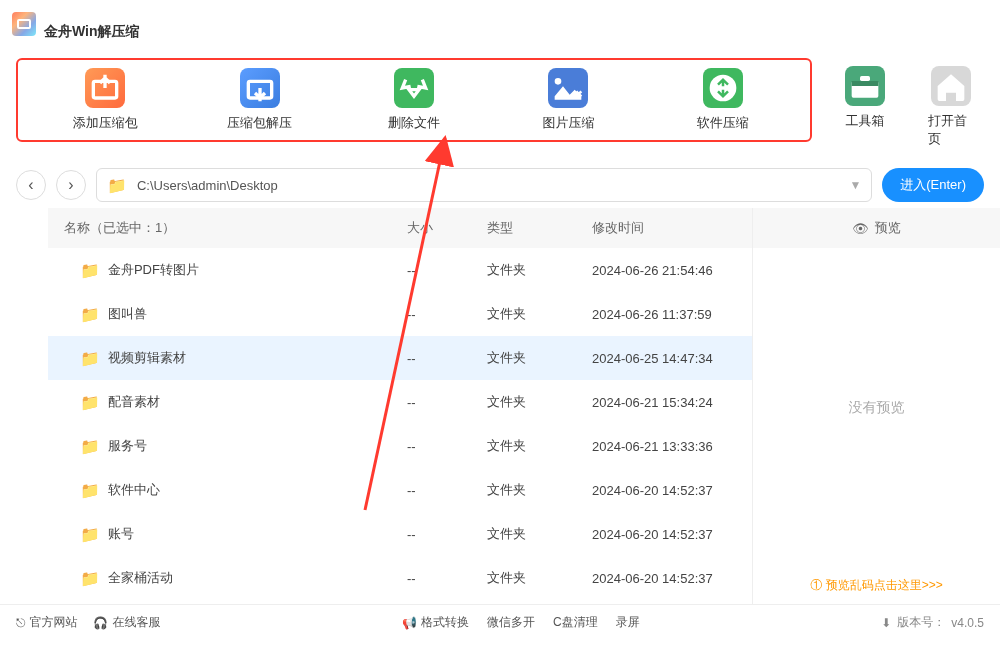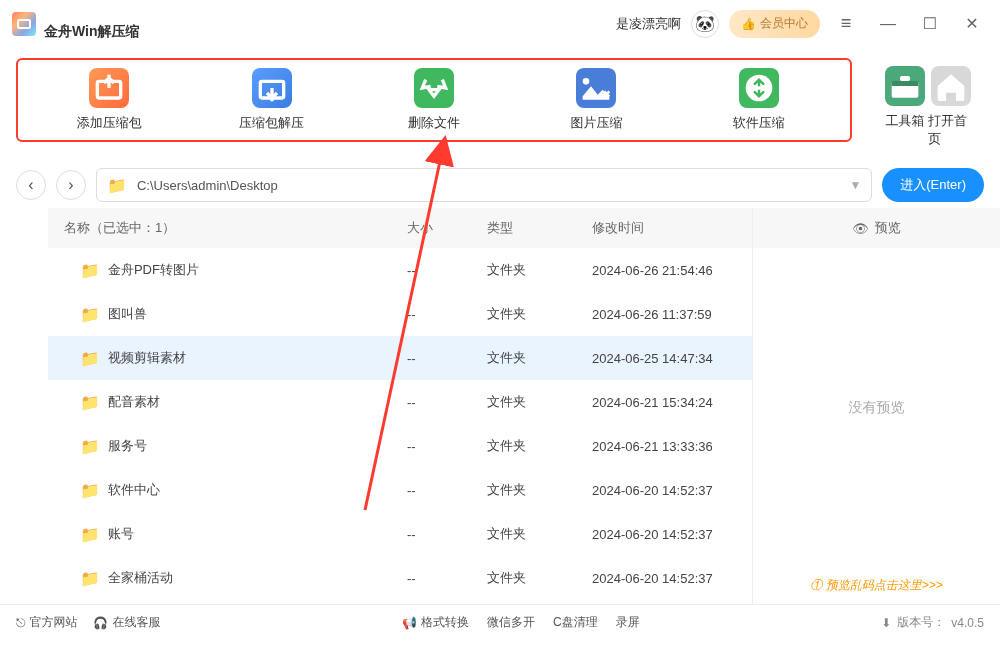--- a/index.html
+++ b/index.html
@@ -15,21 +15,21 @@
     .member-btn { height: 28px; padding: 0 12px; border-radius: 14px; background: linear-gradient(90deg, #ffe8c7, #ffd8a0); color: #b87830; font-size: 12px; display: flex; align-items: center; gap: 4px; cursor: pointer; }
     .win-ctrl { width: 32px; height: 32px; display: flex; align-items: center; justify-content: center; cursor: pointer; color: #666; font-size: 16px; }
     .win-menu { font-size: 18px; }
     
     .toolbar-wrap { padding: 10px 16px 6px; }
     .toolbar-box { display: flex; align-items: flex-start; justify-content: center; }
     .highlight-box { border: 2px solid #ff3a2f; border-radius: 6px; padding: 8px 10px; display: flex; flex: 1; }
     .tool-item { flex: 1; display: flex; flex-direction: column; align-items: center; gap: 6px; cursor: pointer; }
     .tool-icon { width: 40px; height: 40px; border-radius: 8px; display: flex; align-items: center; justify-content: center; color: #fff; font-size: 20px; }
     .tool-label { font-size: 13px; color: #333; }
-    .extra-tools { display: flex; padding: 8px 10px; margin-left: 20px; }
+    .extra-tools { display: flex; padding: 8px 10px; gap: 40px; margin-left: 20px; }
     
     .ico-add { background: linear-gradient(135deg, #ff9a56, #ff6a3d); }
     .ico-extract { background: linear-gradient(135deg, #5b9dff, #3a7de0); }
     .ico-delete { background: #3fb85f; }
     .ico-image { background: #4a7dd8; }
     .ico-video { background: #c757e0; }
     .ico-software { background: #3fb85f; }
     .ico-toolbox { background: #4aa87a; }
     .ico-home { background: #d8d8d8; color: #fff; }
     
@@ -49,52 +49,40 @@
     .col-date { width: 160px; }
     .file-list { flex: 1; overflow-y: auto; }
     .file-row { height: 44px; display: flex; align-items: center; padding-left: 16px; font-size: 13px; color: #444; cursor: pointer; }
     .file-row.selected { background: #eaf4ff; }
     .row-indent { width: 16px; }
     .row-folder-icon { color: #f0b445; margin-right: 8px; font-size: 16px; }
     
     .preview-area { width: 248px; border-left: 1px solid #eee; display: flex; flex-direction: column; }
     .preview-header { height: 40px; background: #f7f7f7; display: flex; align-items: center; justify-content: center; font-size: 13px; color: #666; gap: 6px; }
     .preview-body { flex: 1; display: flex; align-items: center; justify-content: center; color: #aaa; font-size: 14px; }
-    .preview-footer { padding: 10px; text-align: center; font-size: 12px; font-style: italic; }
+    .preview-footer { padding: 10px; text-align: center; font-size: 12px; }
     .preview-footer a { color: #ff9800; text-decoration: none; }
     
     .statusbar { height: 36px; border-top: 1px solid #eee; display: flex; align-items: center; padding: 0 16px; font-size: 12px; color: #555; gap: 16px; }
     .status-link { display: flex; align-items: center; gap: 4px; cursor: pointer; }
     .status-center { margin-left: auto; display: flex; gap: 18px; }
     .status-right { margin-left: auto; display: flex; align-items: center; gap: 6px; color: #888; }
     
     .arrow-annotation { position: absolute; pointer-events: none; z-index: 100; }
     
     svg.icon { width: 100%; height: 100%; }
   </style>
 </head>
 <body>
 
 <div class="titlebar">
   <div class="app-logo">
       <div class="app-logo-inner"></div>
     </div>
   <div class="app-title">金舟Win解压缩</div>
-  <div class="titlebar-right">
-    <span class="greeting">是凌漂亮啊</span>
-    <div class="avatar">🐼</div>
-    <div class="member-btn">
-      <span>👍</span>
-      <span>会员中心</span>
-    </div>
-    <div class="win-ctrl win-menu">≡</div>
-    <div class="win-ctrl">—</div>
-    <div class="win-ctrl">☐</div>
-    <div class="win-ctrl">✕</div>
-  </div>
 </div>
 
 <div class="toolbar-wrap">
   <div class="toolbar-box">
     <div class="highlight-box">
       <div class="tool-item">
         <div class="tool-icon ico-add">
             <svg class="icon" viewBox="0 0 24 24" fill="none" stroke="#fff" stroke-width="2">
               <rect x="5" y="8" width="14" height="10" rx="1"></rect>
               <path d="M12 4v8M9 9l3-3 3 3"></path>

